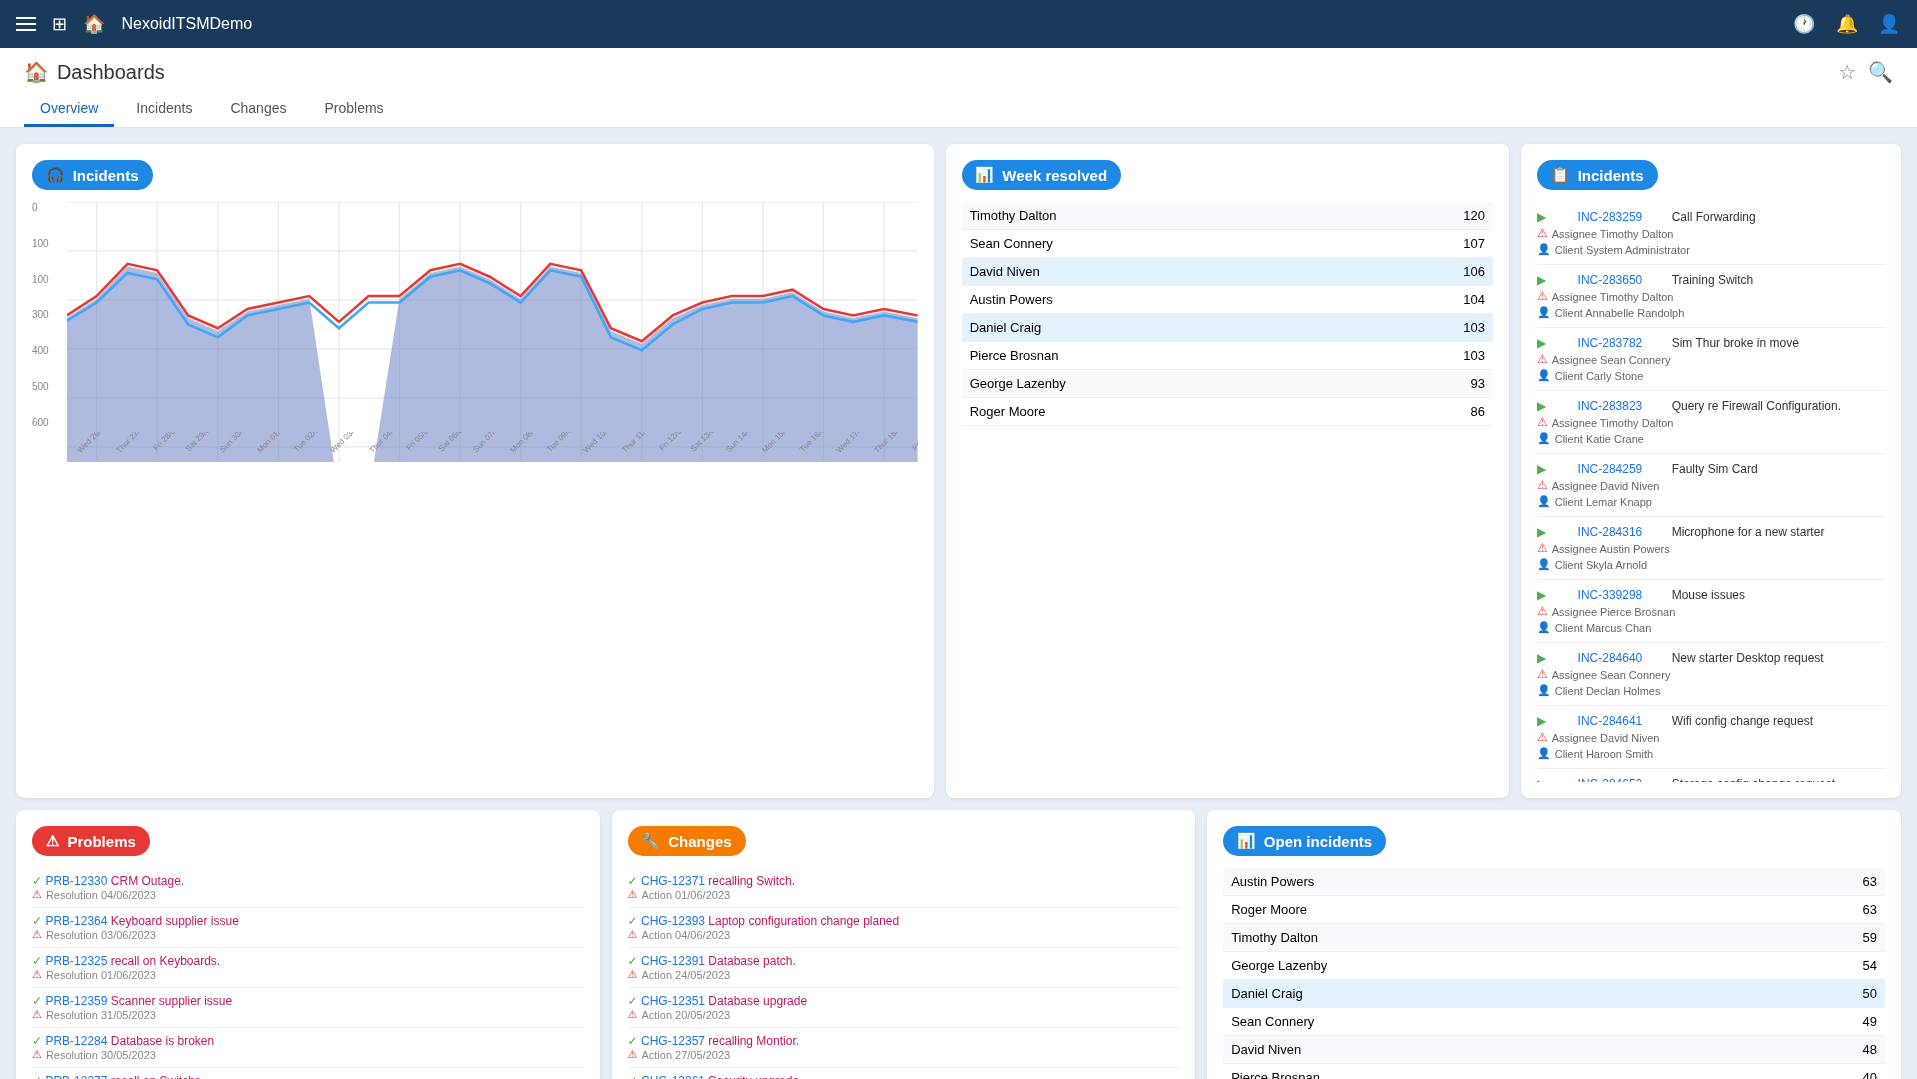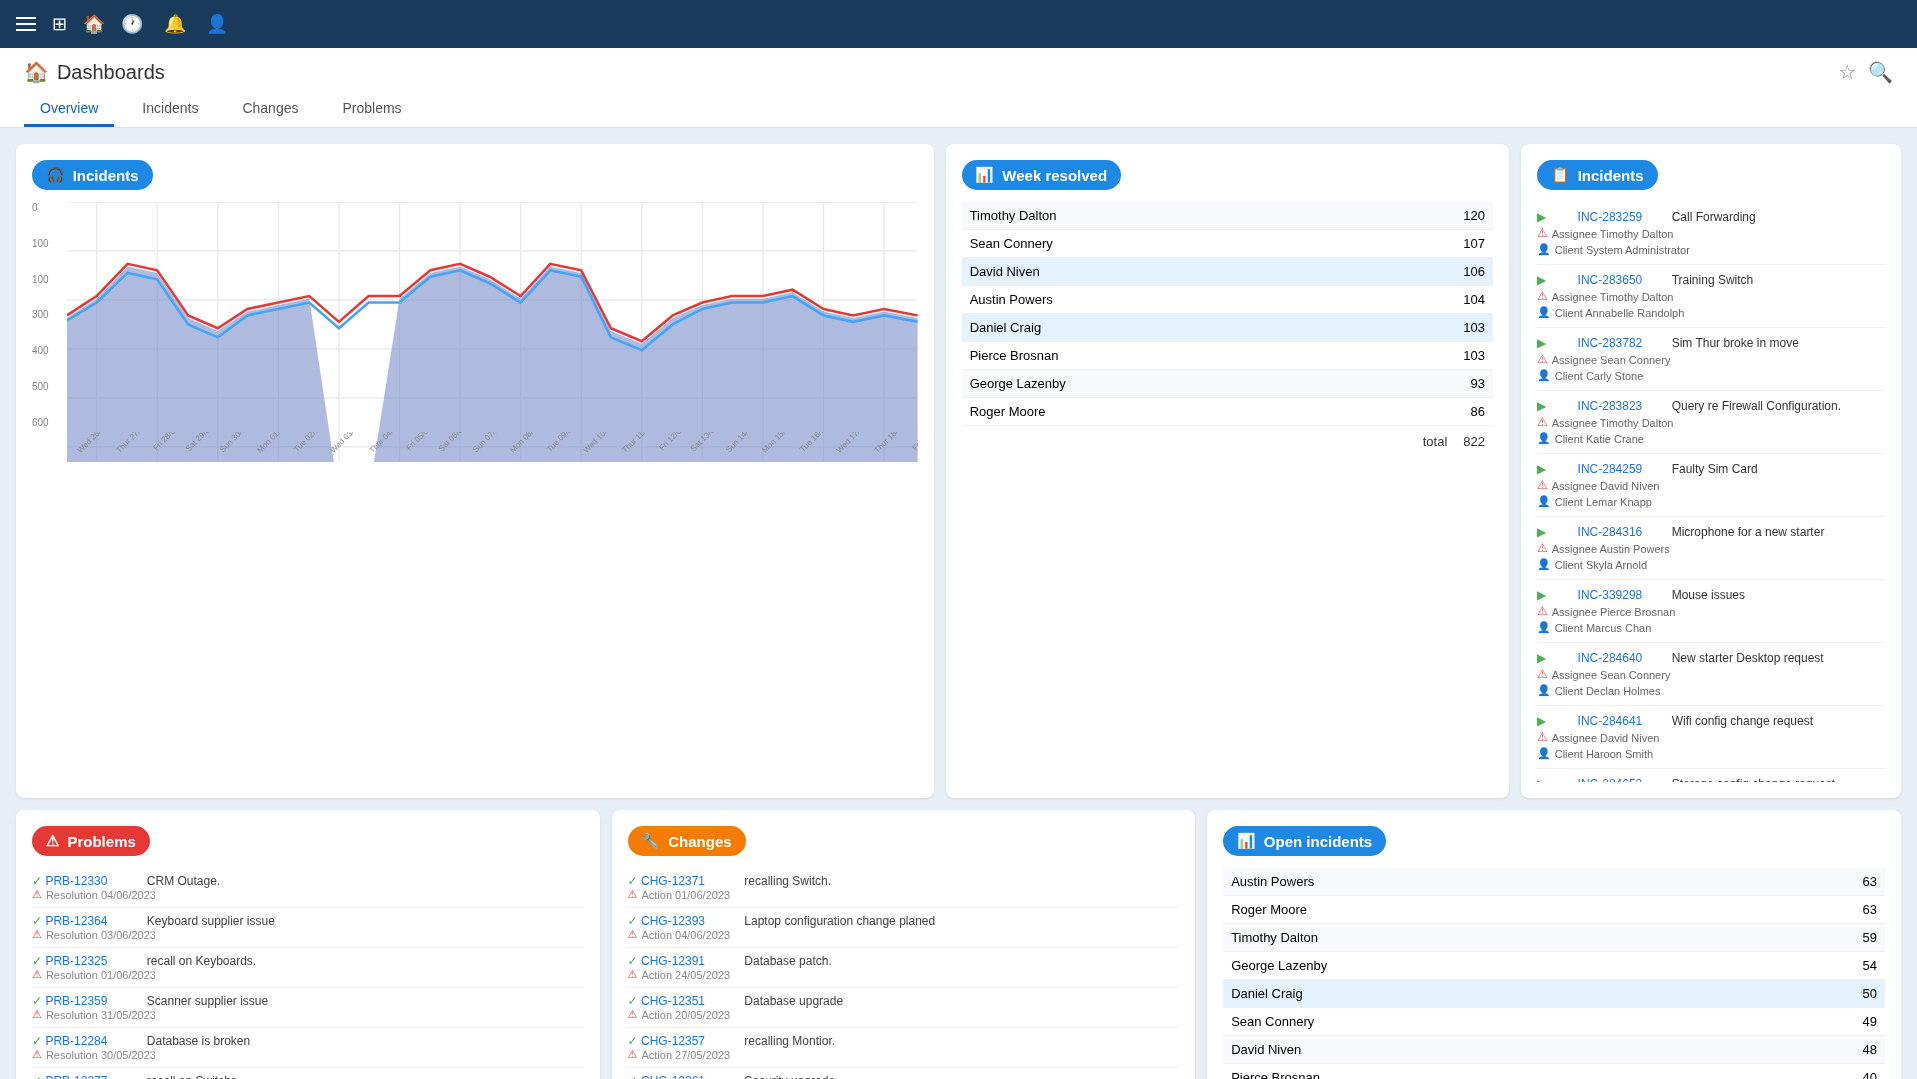--- a/index.html
+++ b/index.html
@@ -36,21 +36,21 @@
     }
     .page-header-title {
       display: flex;
       align-items: center;
       gap: 8px;
       font-size: 20px;
       font-weight: 400;
       color: #333;
     }
     .page-header-icons { display: flex; gap: 12px; }
-    .tabs { display: flex; gap: 12px; }
+    .tabs { display: flex; gap: 6px; }
     .tab {
       padding: 8px 16px;
       cursor: pointer;
       color: #555;
       border-bottom: 3px solid transparent;
       font-size: 14px;
     }
     .tab.active {
       color: #1565c0;
       border-bottom: 3px solid #1565c0;
@@ -210,21 +210,21 @@
     .play-icon { color: #4caf50; font-size: 12px; }
     .user-icon { color: #888; font-size: 11px; }
 
     
     .list-item {
       padding: 6px 0;
       border-bottom: 1px solid #f0f0f0;
       font-size: 12px;
     }
     .list-item-id { color: #1a73e8; font-weight: 500; }
-    .list-item-title { color: #404040; margin-left: 36px; }
+    .list-item-title { color: #be185d; }
     .list-item-meta { color: #888; font-size: 11px; display: flex; align-items: center; gap: 4px; }
 
     .scrollable-list {
       max-height: 250px;
       overflow-y: auto;
     }
 
     .incidents-list-scroll {
       max-height: 580px;
       overflow-y: auto;
@@ -255,20 +255,21 @@
 <body>
 
 <nav class="top-nav">
   <div class="hamburger">
     <span></span>
       <span></span>
       <span></span>
   </div>
   <div class="grid-icon">⊞</div>
   <span style="font-size:18px;">🏠</span>
+  <span class="top-nav-title">NexoidITSMDemo</span>
   <div class="top-nav-icons">
     <span class="top-nav-icon">🕐</span>
     <span class="top-nav-icon">🔔</span>
     <span class="top-nav-icon">👤</span>
   </div>
 </nav>
 
 <div class="page-header">
   <div class="page-header-top">
     <div class="page-header-title">
@@ -403,24 +404,20 @@
             <span>103</span>
         </div>
         <div class="resolved-row">
           <span>George Lazenby</span>
             <span>93</span>
         </div>
         <div class="resolved-row">
           <span>Roger Moore</span>
             <span>86</span>
         </div>
-        <div class="resolved-total">
-          <span>total</span>
-          <span>822</span>
-        </div>
       </div>
     </div>
 
     <div class="card" style="width:380px;overflow:hidden;">
       <div class="card-header">
         <div class="card-badge badge-blue">
           <span>📋</span>
           <span>Incidents</span>
         </div>
       </div>

